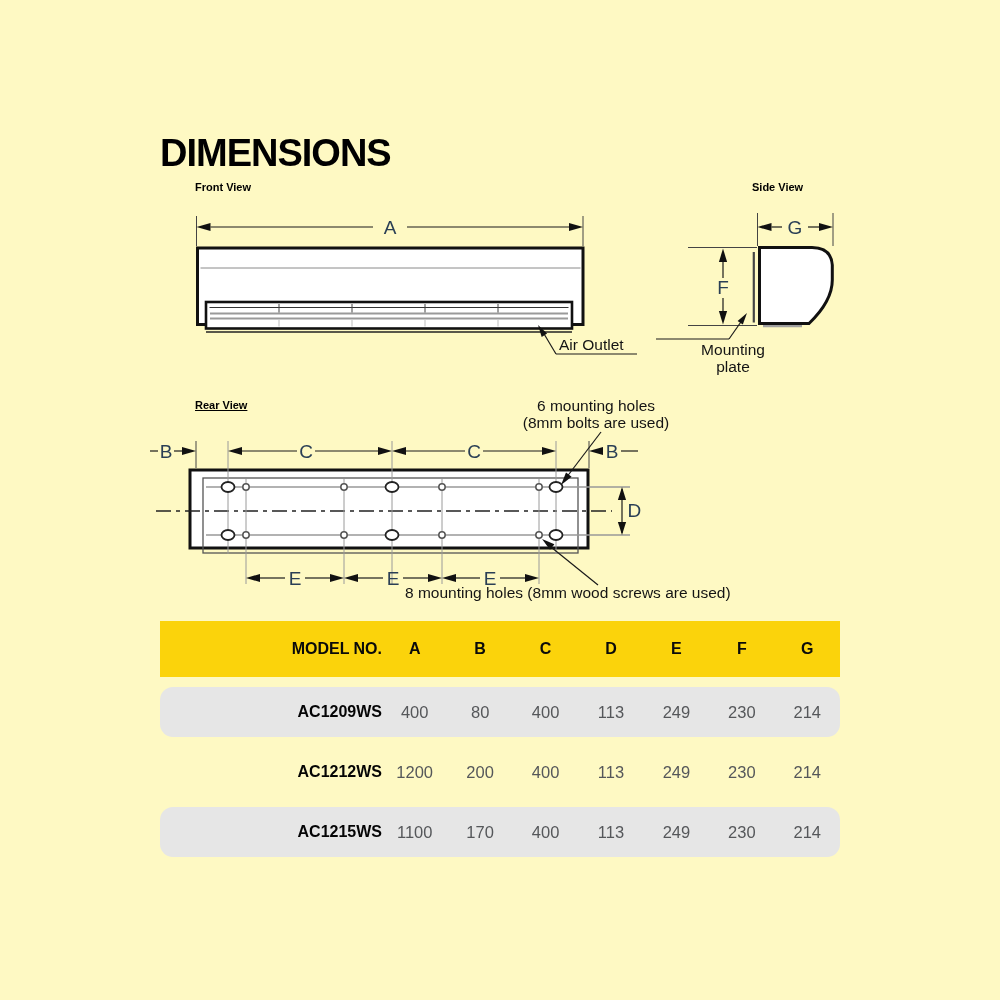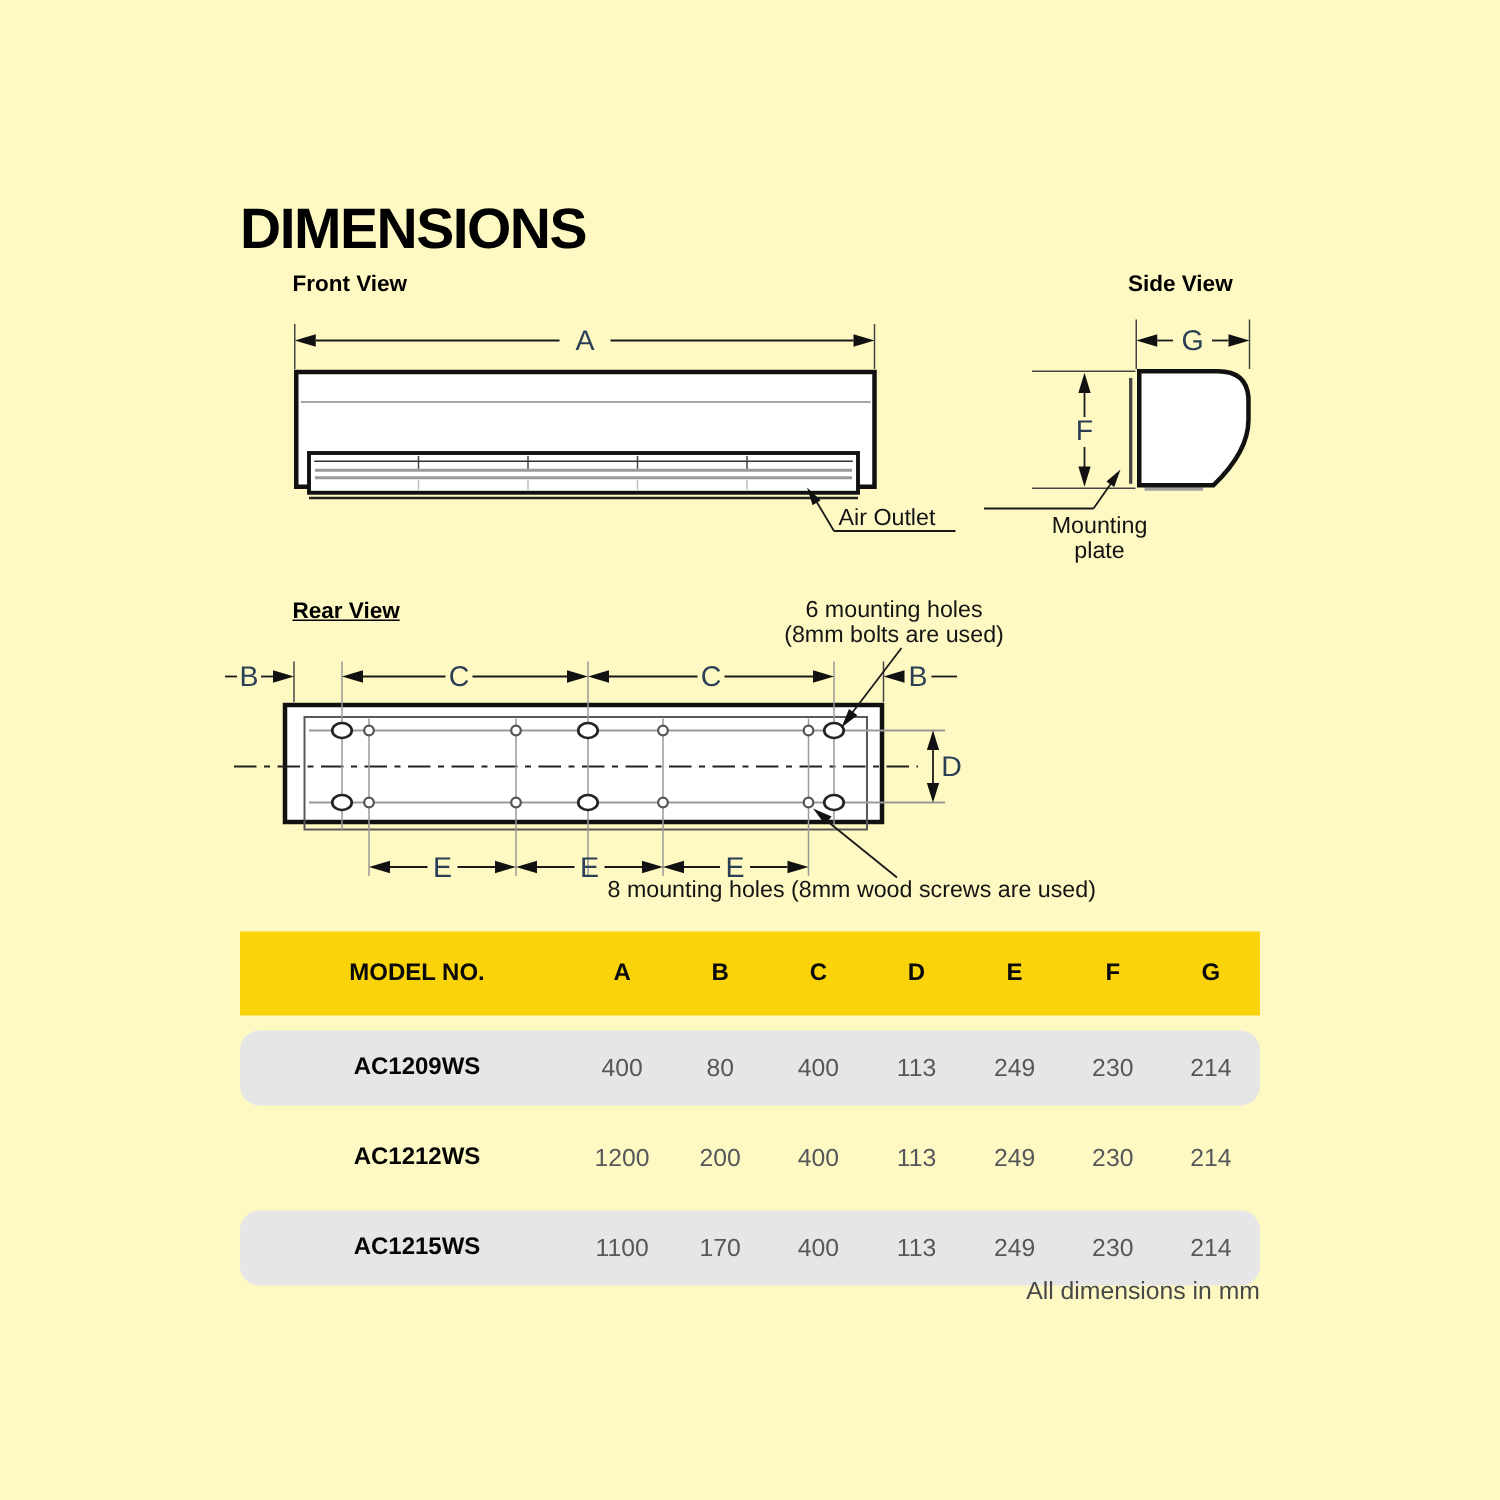--- a/index.html
+++ b/index.html
@@ -1,39 +1,39 @@
 <!DOCTYPE html>
 <html><head>
 <meta charset="utf-8">
 <style>
   html,body{margin:0;padding:0;background:#fff;}
   #canvas{position:relative;width:1000px;height:1000px;background:#fef9c3;
           font-family:"Liberation Sans",sans-serif;color:#000;overflow:hidden;}
   .abs{position:absolute;}
   #page-title{left:160px;top:132px;font-size:38px;font-weight:bold;letter-spacing:-1px;color:#000;}
-  .view-label{font-size:15px;font-weight:bold;color:#000;}
+  .view-label{font-size:11px;font-weight:bold;color:#000;}
   svg{position:absolute;overflow:visible;}
   svg text{font-family:"Liberation Sans",sans-serif;}
   .dim-letter{font-size:19px;fill:#2a3f55;}
   .anno{font-size:15.5px;fill:#141414;}
   .ln{stroke:#1a1a1a;stroke-width:1.2;}
   .ext{stroke:#444;stroke-width:1;}
   .cons{stroke:#999;stroke-width:1.3;}
   .consv{stroke:#9a9a9a;stroke-width:1;}
   .arrow{fill:#111;stroke:none;}
   
   #spec-table{left:160px;top:621px;width:680px;}
   .trow,.thead{display:grid;grid-template-columns:222px repeat(7,1fr);align-items:center;}
   .thead{height:56px;background:#FBD30B;}
   .trow{height:50px;}
   .trow.alt{background:#E6E6E6;}
   .trow{margin-top:10px;border-radius:13px;}
   .trow:first-of-type{margin-top:2px;}
   .cell{text-align:center;font-size:16.5px;color:#55575A;}
-  .cell.model{text-align:center;padding-left:14px;font-weight:bold;color:#050505;font-size:16px;}
+  .cell.model{text-align:right;padding-left:14px;font-weight:bold;color:#050505;font-size:16px;}
   .thead .cell{font-weight:bold;color:#0a0a0a;font-size:16px;}
   .thead .cell.model{font-size:16px;}
   #footnote{left:160px;top:852px;width:680px;text-align:right;font-size:16.5px;color:#46484A;}
 </style>
 </head>
 <body>
 
 <div id="canvas">
 
   <div class="abs" id="page-title">DIMENSIONS</div>
@@ -251,15 +251,14 @@
       <div class="cell">1100</div>
       <div class="cell">170</div>
       <div class="cell">400</div>
       <div class="cell">113</div>
       <div class="cell">249</div>
       <div class="cell">230</div>
       <div class="cell">214</div>
     </div>
   </div>
 
-  <div class="abs" id="footnote">All dimensions in mm</div>
 
 </div>
 
 </body></html>

